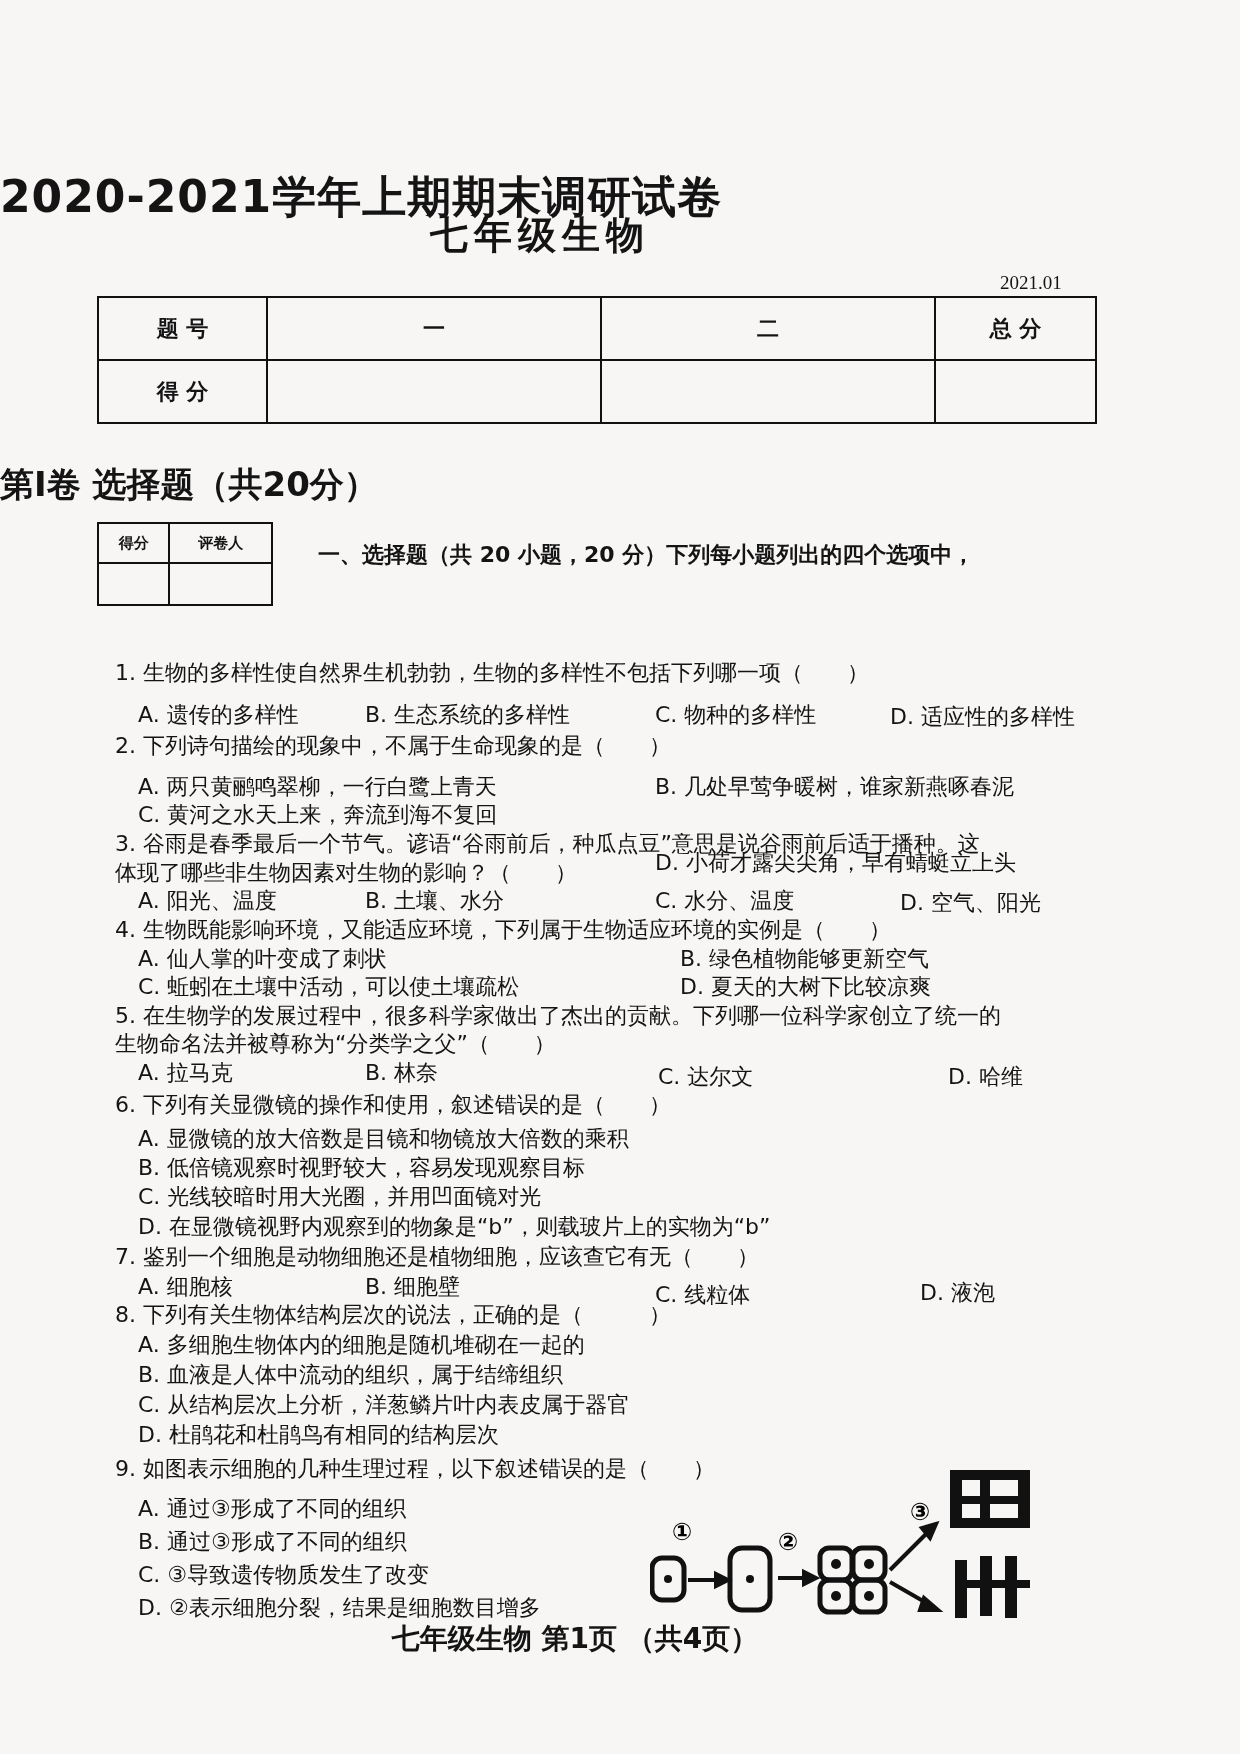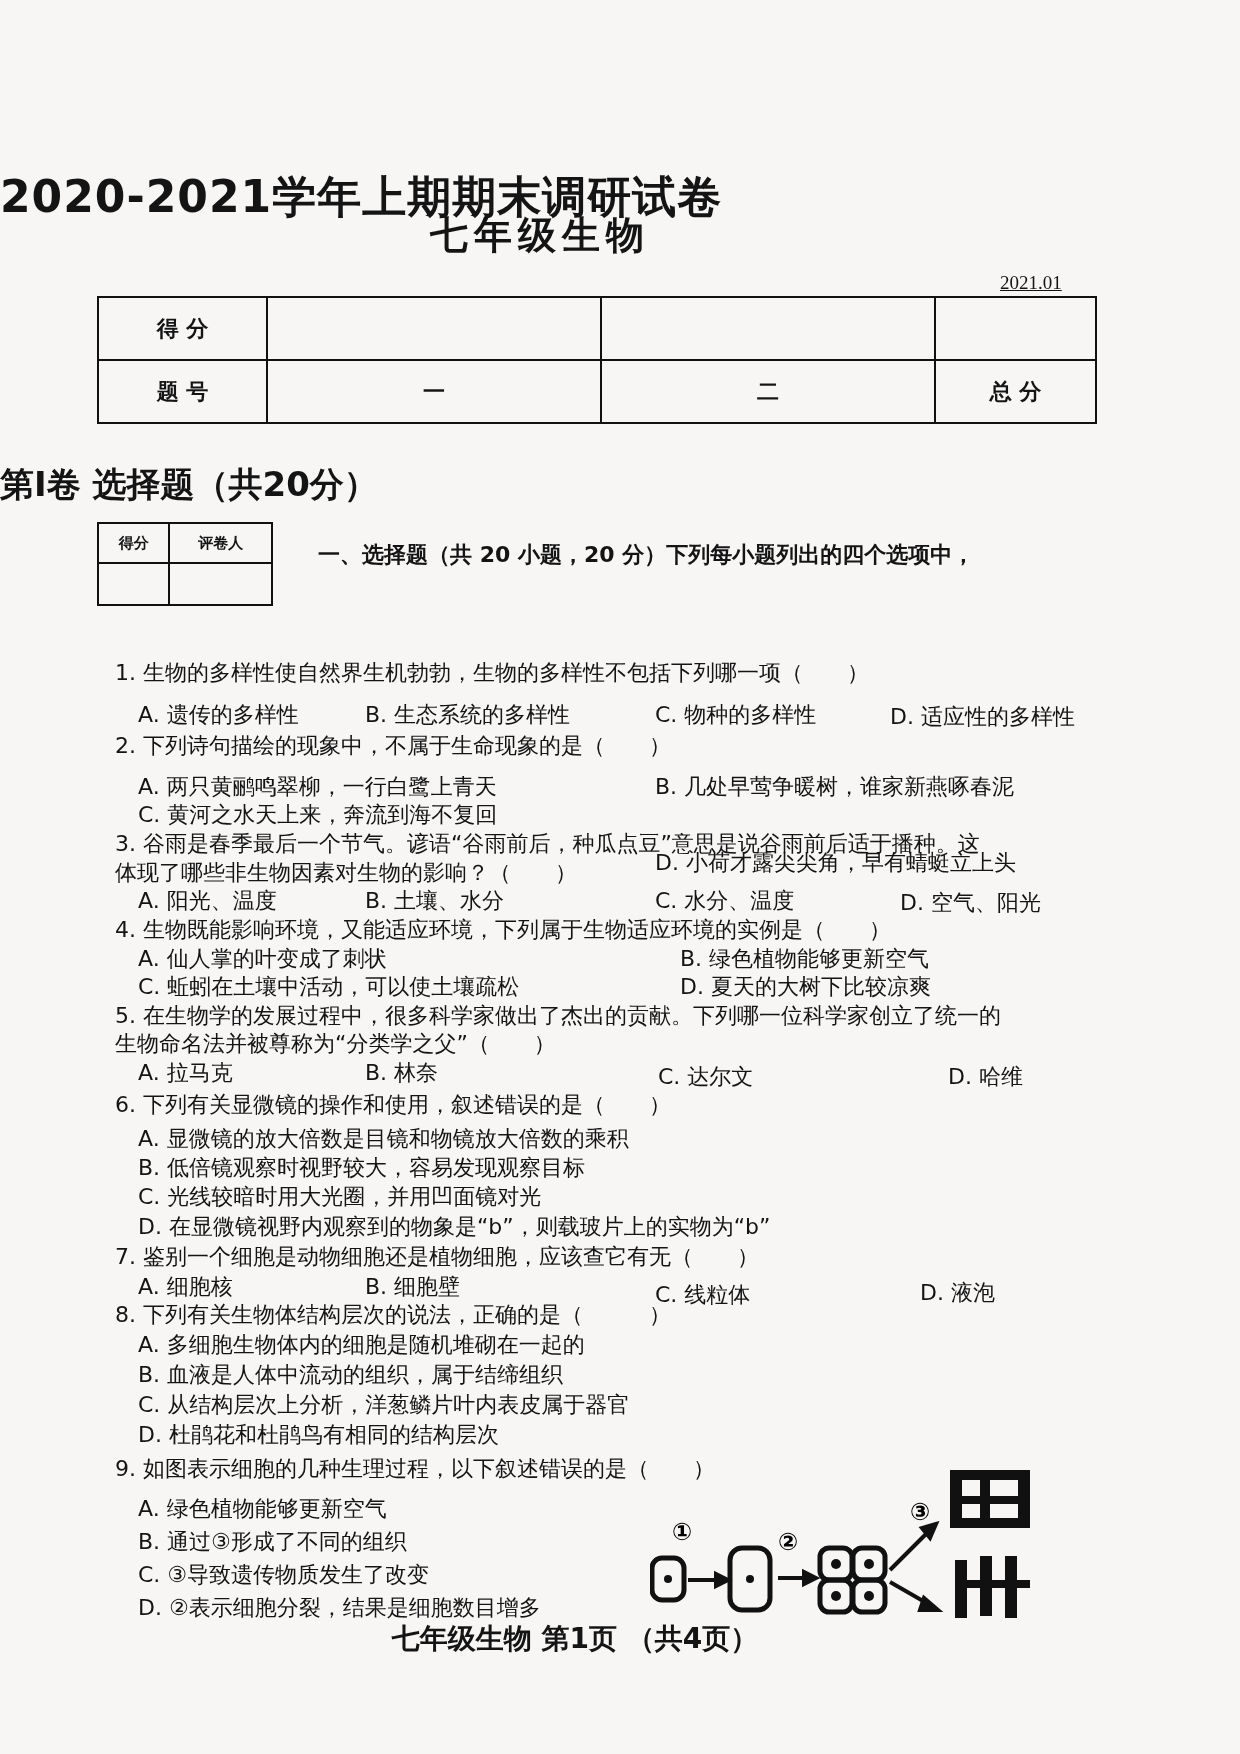--- a/index.html
+++ b/index.html
@@ -1,51 +1,51 @@
 <!DOCTYPE html>
 <html><head>
 <meta charset="utf-8">
 <style>
   html, body { margin:0; padding:0; }
   body { width:1240px; height:1754px; background:#f8f6f5; position:relative; overflow:hidden;
          font-family:"DejaVu Sans", sans-serif; color:#141414; }
   .abs { position:absolute; }
   .title1 { left:0; width:1070px; text-align:left; top:140px; font-size:44px; font-weight:bold; letter-spacing:1px;margin-top:28px; }
   .title2 { left:0; width:1080px; text-align:center; top:210px; font-size:38px; font-weight:bold; letter-spacing:6px; }
-  .date { left:1000px; top:272px; font-family:"Liberation Serif", serif; font-size:19px;text-decoration:underline; }
+  .date { left:1000px; top:272px; font-family:"Liberation Serif", serif; font-size:19px; }
   table.score { position:absolute; left:97px; top:296px; width:1000px; height:128px; border-collapse:collapse; }
   table.score td { border:2px solid #111; text-align:center; font-size:22px; font-weight:bold; }
   .sec-title { left:0; width:1090px; text-align:left; top:462px; font-size:34px; font-weight:bold; }
   table.grader { position:absolute; left:97px; top:522px; width:176px; height:84px; border-collapse:collapse; }
   table.grader td { border:2px solid #111; text-align:center; font-size:15px; font-weight:bold; }
   .instr { left:318px; top:538px; font-size:22px; font-weight:bold; line-height:34px; }
   .q { font-size:22px; line-height:29px; white-space:nowrap; }
   .opt { font-size:22px; white-space:nowrap; }
   .footer { left:0; width:1150px; text-align:center; top:1620px; font-size:28px; font-weight:bold; }
 </style>
 </head>
 <body>
 
 <div class="abs title1">2020-2021学年上期期末调研试卷</div>
 <div class="abs title2">七年级生物</div>
 <div class="abs date">2021.01</div>
 
 <table class="score">
   <tbody>
       <tr>
+    <td style="width:165px">题  号</td>
+    <td style="width:330px">一</td>
+    <td style="width:330px">二</td>
+    <td>总  分</td>
+  </tr>
+  <tr>
     <td>得  分</td>
     <td></td>
     <td></td>
     <td></td>
-  </tr>
-  <tr>
-    <td style="width:165px">题  号</td>
-    <td style="width:330px">一</td>
-    <td style="width:330px">二</td>
-    <td>总  分</td>
   </tr>
 </tbody>
   </table>
 
 <div class="abs sec-title">第Ⅰ卷 选择题（共20分）</div>
 
 <table class="grader">
   <tbody>
       <tr style="height:40px">
     <td>得分</td>
@@ -106,21 +106,21 @@
 <div class="abs opt" style="left:655px;top:1280px">C. 线粒体</div>
 <div class="abs opt" style="left:920px;top:1278px">D. 液泡</div>
 
 <div class="abs q" style="left:115px;top:1300px">8. 下列有关生物体结构层次的说法，正确的是（　　　）</div>
 <div class="abs opt" style="left:138px;top:1330px">A. 多细胞生物体内的细胞是随机堆砌在一起的</div>
 <div class="abs opt" style="left:138px;top:1360px">B. 血液是人体中流动的组织，属于结缔组织</div>
 <div class="abs opt" style="left:138px;top:1390px">C. 从结构层次上分析，洋葱鳞片叶内表皮属于器官</div>
 <div class="abs opt" style="left:138px;top:1420px">D. 杜鹃花和杜鹃鸟有相同的结构层次</div>
 
 <div class="abs q" style="left:115px;top:1454px">9. 如图表示细胞的几种生理过程，以下叙述错误的是（　　）</div>
-<div class="abs opt" style="left:138px;top:1494px">A. 绿色植物能够更新空气</div>
+<div class="abs opt" style="left:138px;top:1494px">A. 通过③形成了不同的组织</div>
 <div class="abs opt" style="left:138px;top:1527px">B. 通过③形成了不同的组织</div>
 <div class="abs opt" style="left:138px;top:1560px">C. ③导致遗传物质发生了改变</div>
 <div class="abs opt" style="left:138px;top:1593px">D. ②表示细胞分裂，结果是细胞数目增多</div>
 
 <div class="abs" style="left:650px;top:1470px;width:420px;height:150px">
   <svg width="420" height="150" viewBox="0 0 420 150">
     <g fill="none" stroke="#111" stroke-width="5">
       <rect x="2" y="88" width="32" height="42" rx="10"></rect>
       <rect x="80" y="78" width="40" height="62" rx="12"></rect>
       <rect x="170" y="78" width="32" height="32" rx="9"></rect>

